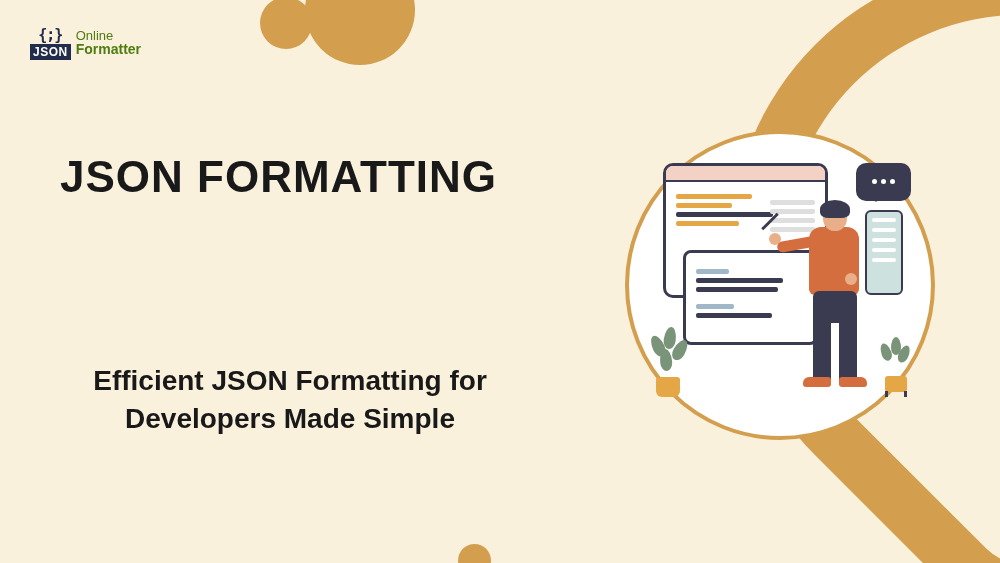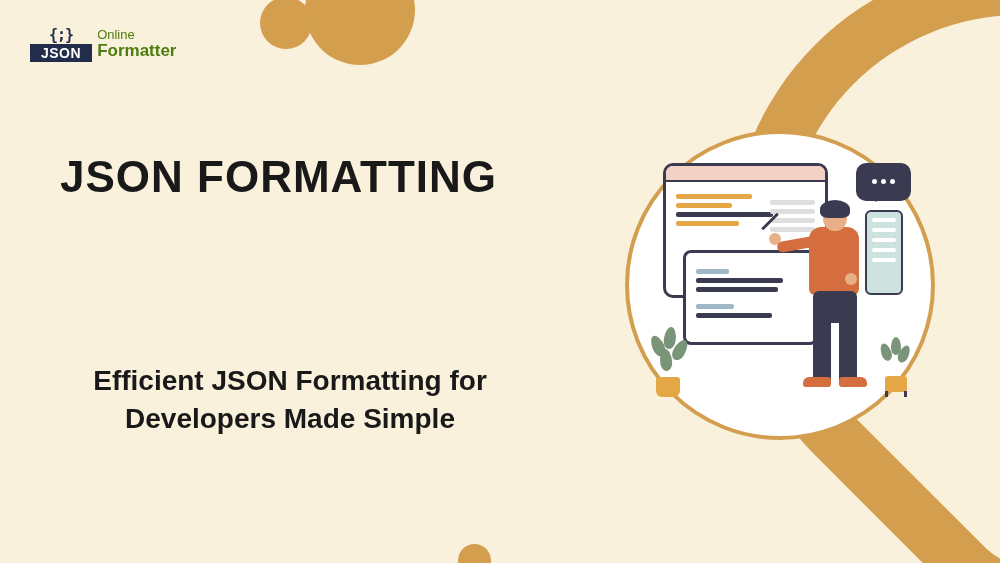--- a/index.html
+++ b/index.html
@@ -94,33 +94,33 @@
     .logo-brace {
       color: #222c4b;
       font-weight: bold;
       font-size: 15px;
       font-family: monospace;
       letter-spacing: -1px;
     }
     .logo-json {
       background: #222c4b;
       color: #fff;
-      font-size: 14px;
+      font-size: 12px;
       font-weight: bold;
-      padding: 1px 11px;
+      padding: 1px 3px;
       letter-spacing: 0.5px;
     }
     .logo-text {
       display: flex;
       flex-direction: column;
       line-height: 1.05;
       color: #4d7c0f;
     }
     .logo-online { font-size: 13px; font-weight: 400; }
-    .logo-formatter { font-size: 17px; font-weight: 600; }
+    .logo-formatter { font-size: 14px; font-weight: 600; }
     .heading {
       position: absolute;
       top: 152px;
       left: 60px;
       font-size: 44px;
       font-weight: 900;
       letter-spacing: 1px;
       color: #191919;
     }
     .subheading {

